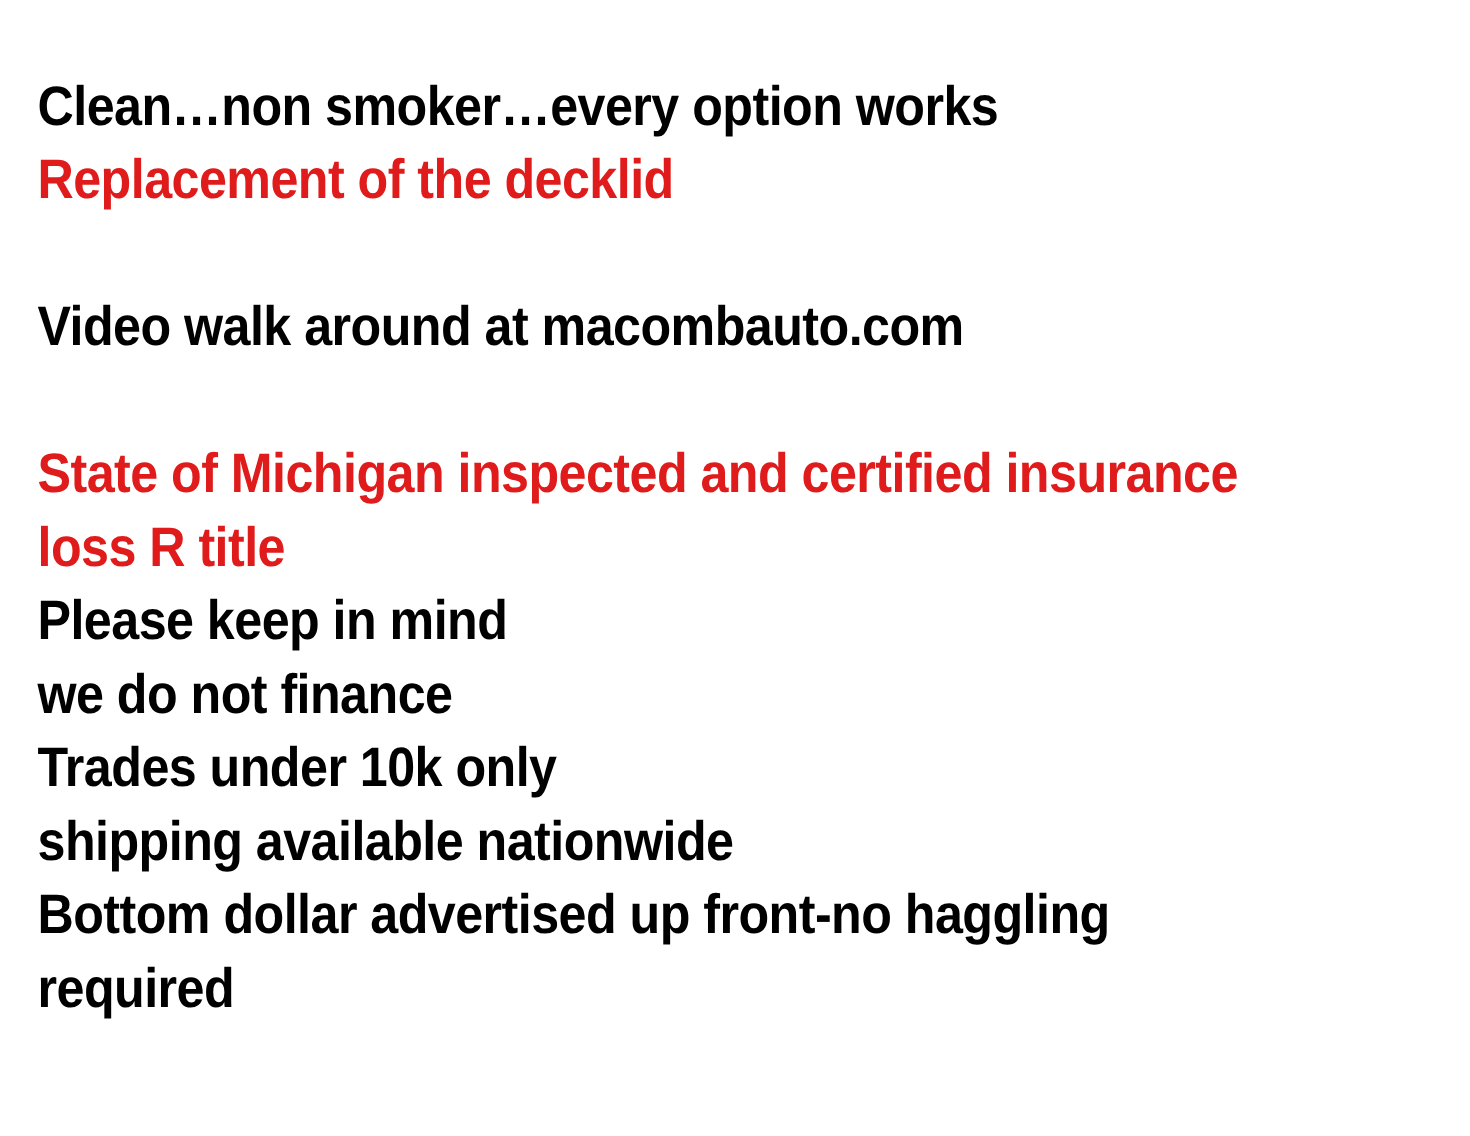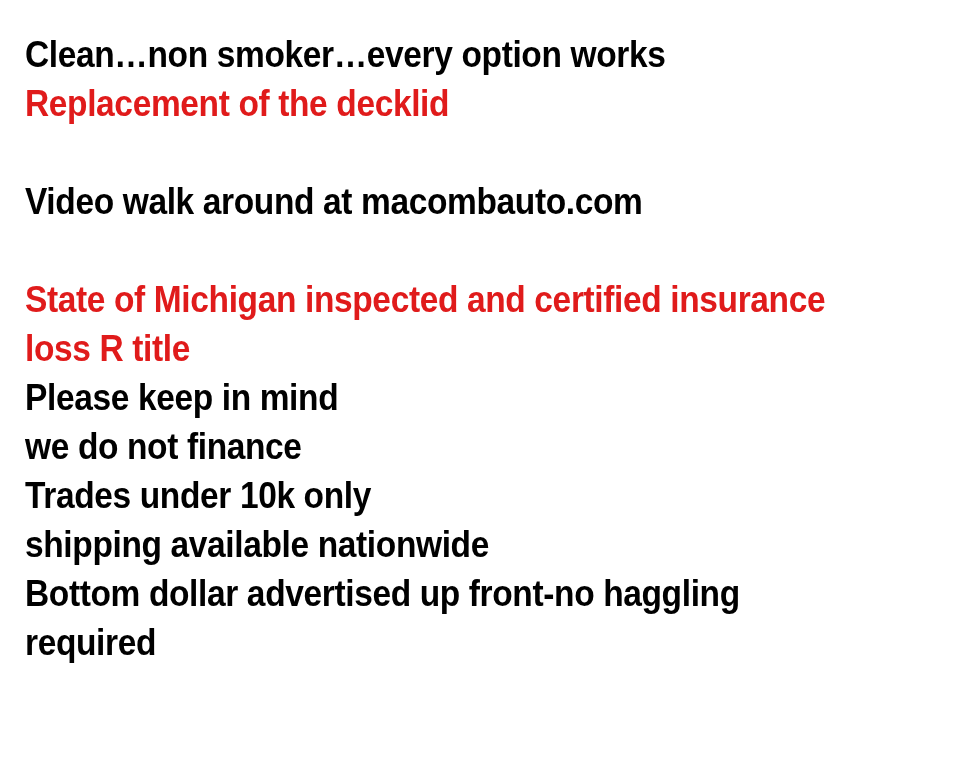--- a/index.html
+++ b/index.html
@@ -11,21 +11,21 @@
     height: 757px;
     background: #ffffff;
     font-family: "Liberation Sans", "DejaVu Sans", sans-serif;
     overflow: hidden;
   }
 
   #listing-description {
     box-sizing: border-box;
     width: 980px;
     height: 757px;
-    padding: 30px 0 0 25px;
+    padding: 46px 0 0 25px;
     background: #ffffff;
   }
 
   .text-line {
     display: block;
     font-size: 37px;
     font-weight: bold;
     line-height: 49px;
     letter-spacing: -0.4px;
     white-space: pre;

